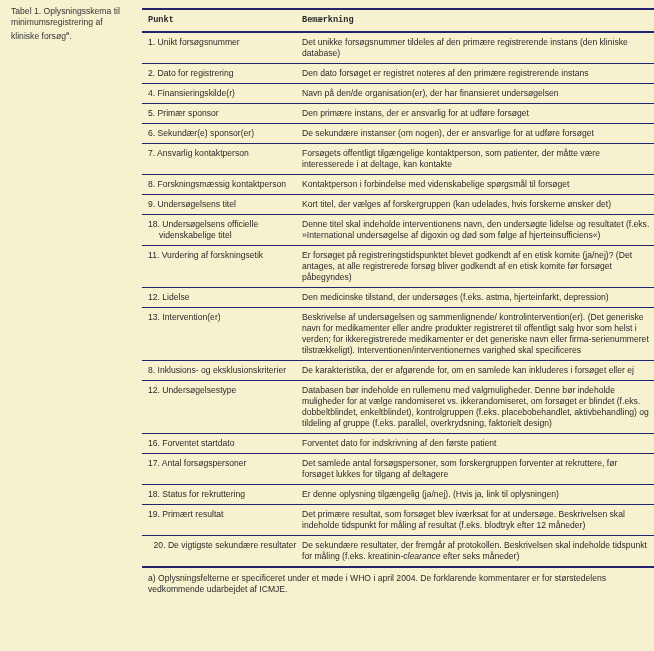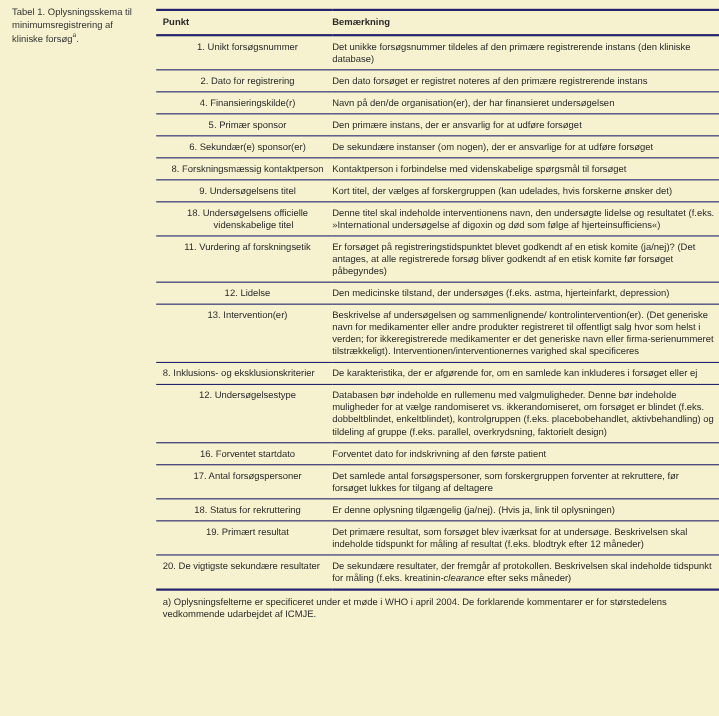--- a/index.html
+++ b/index.html
@@ -17,25 +17,25 @@
   .caption sup { font-size:6px; }
   .tbl {
     position:absolute; left:142px; top:8px; width:512px;
     border-collapse:collapse;
     font-size:8.6px; line-height:11px;
   }
   .tbl td, .tbl th {
     text-align:left; vertical-align:top;
     padding:4px 0 4px 0;
   }
-  .tbl th { font-weight:bold; padding-top:5px; padding-bottom:5px; }
+  .tbl th { font-weight:bold; padding-top:5px; padding-bottom:5px;font-family:Liberation Mono, monospace; }
   .tbl tr { border-bottom:1.5px solid #23236e; }
   .tbl thead tr { border-top:2px solid #23236e; border-bottom:2px solid #23236e; }
   .col1 { width:160px; padding-left:6px !important; box-sizing:border-box; }
-  .hang { display:block; padding-left:11px; text-indent:-11px;text-align:center; }
+  .hang { display:block; padding-left:11px; text-indent:-11px; }
   .col2 { padding-right:4px !important; }
   .footnote td { padding-top:5px !important; padding-left:6px !important; border:none; }
   .footnote { border-bottom:none !important; }
   .last-row { border-bottom:2px solid #23236e !important; }
   em { font-style:italic; }
 </style>
 </head>
 <body>
 
 <div class="caption">
@@ -72,20 +72,26 @@
       <td class="col1">
           <span class="hang">5. Primær sponsor</span>
         </td>
       <td class="col2">Den primære instans, der er ansvarlig for at udføre forsøget</td>
     </tr>
     <tr>
       <td class="col1">
           <span class="hang">6. Sekundær(e) sponsor(er)</span>
         </td>
       <td class="col2">De sekundære instanser (om nogen), der er ansvarlige for at udføre forsøget</td>
+    </tr>
+    <tr>
+      <td class="col1">
+          <span class="hang">7. Ansvarlig kontaktperson</span>
+        </td>
+      <td class="col2">Forsøgets offentligt tilgængelige kontaktperson, som patienter, der måtte være interesserede i at deltage, kan kontakte</td>
     </tr>
     <tr>
       <td class="col1">
           <span class="hang">8. Forskningsmæssig kontaktperson</span>
         </td>
       <td class="col2">Kontaktperson i forbindelse med videnskabelige spørgsmål til forsøget</td>
     </tr>
     <tr>
       <td class="col1">
           <span class="hang">9. Undersøgelsens titel</span>
@@ -144,20 +150,20 @@
         </td>
       <td class="col2">Er denne oplysning tilgængelig (ja/nej). (Hvis ja, link til oplysningen)</td>
     </tr>
     <tr>
       <td class="col1">
           <span class="hang">19. Primært resultat</span>
         </td>
       <td class="col2">Det primære resultat, som forsøget blev iværksat for at undersøge. Beskrivelsen skal indeholde tidspunkt for måling af resultat (f.eks. blodtryk efter 12 måneder)</td>
     </tr>
     <tr class="last-row">
-      <td class="col1" style="white-space:nowrap;"><span>20. De vigtigste sekundære resultater</span></td>
+      <td class="col1" style="white-space:nowrap;text-align:center;"><span>20. De vigtigste sekundære resultater</span></td>
       <td class="col2"><span>De sekundære resultater, der fremgår af protokollen. Beskrivelsen skal indeholde tidspunkt for måling (f.eks. kreatinin-</span><em>clearance</em><span> efter seks måneder)</span></td>
     </tr>
     <tr class="footnote">
       <td colspan="2">a) Oplysningsfelterne er specificeret under et møde i WHO i april 2004. De forklarende kommentarer er for størstedelens vedkommende udarbejdet af ICMJE.</td>
     </tr>
   </tbody>
 </table>
 
 </body></html>

